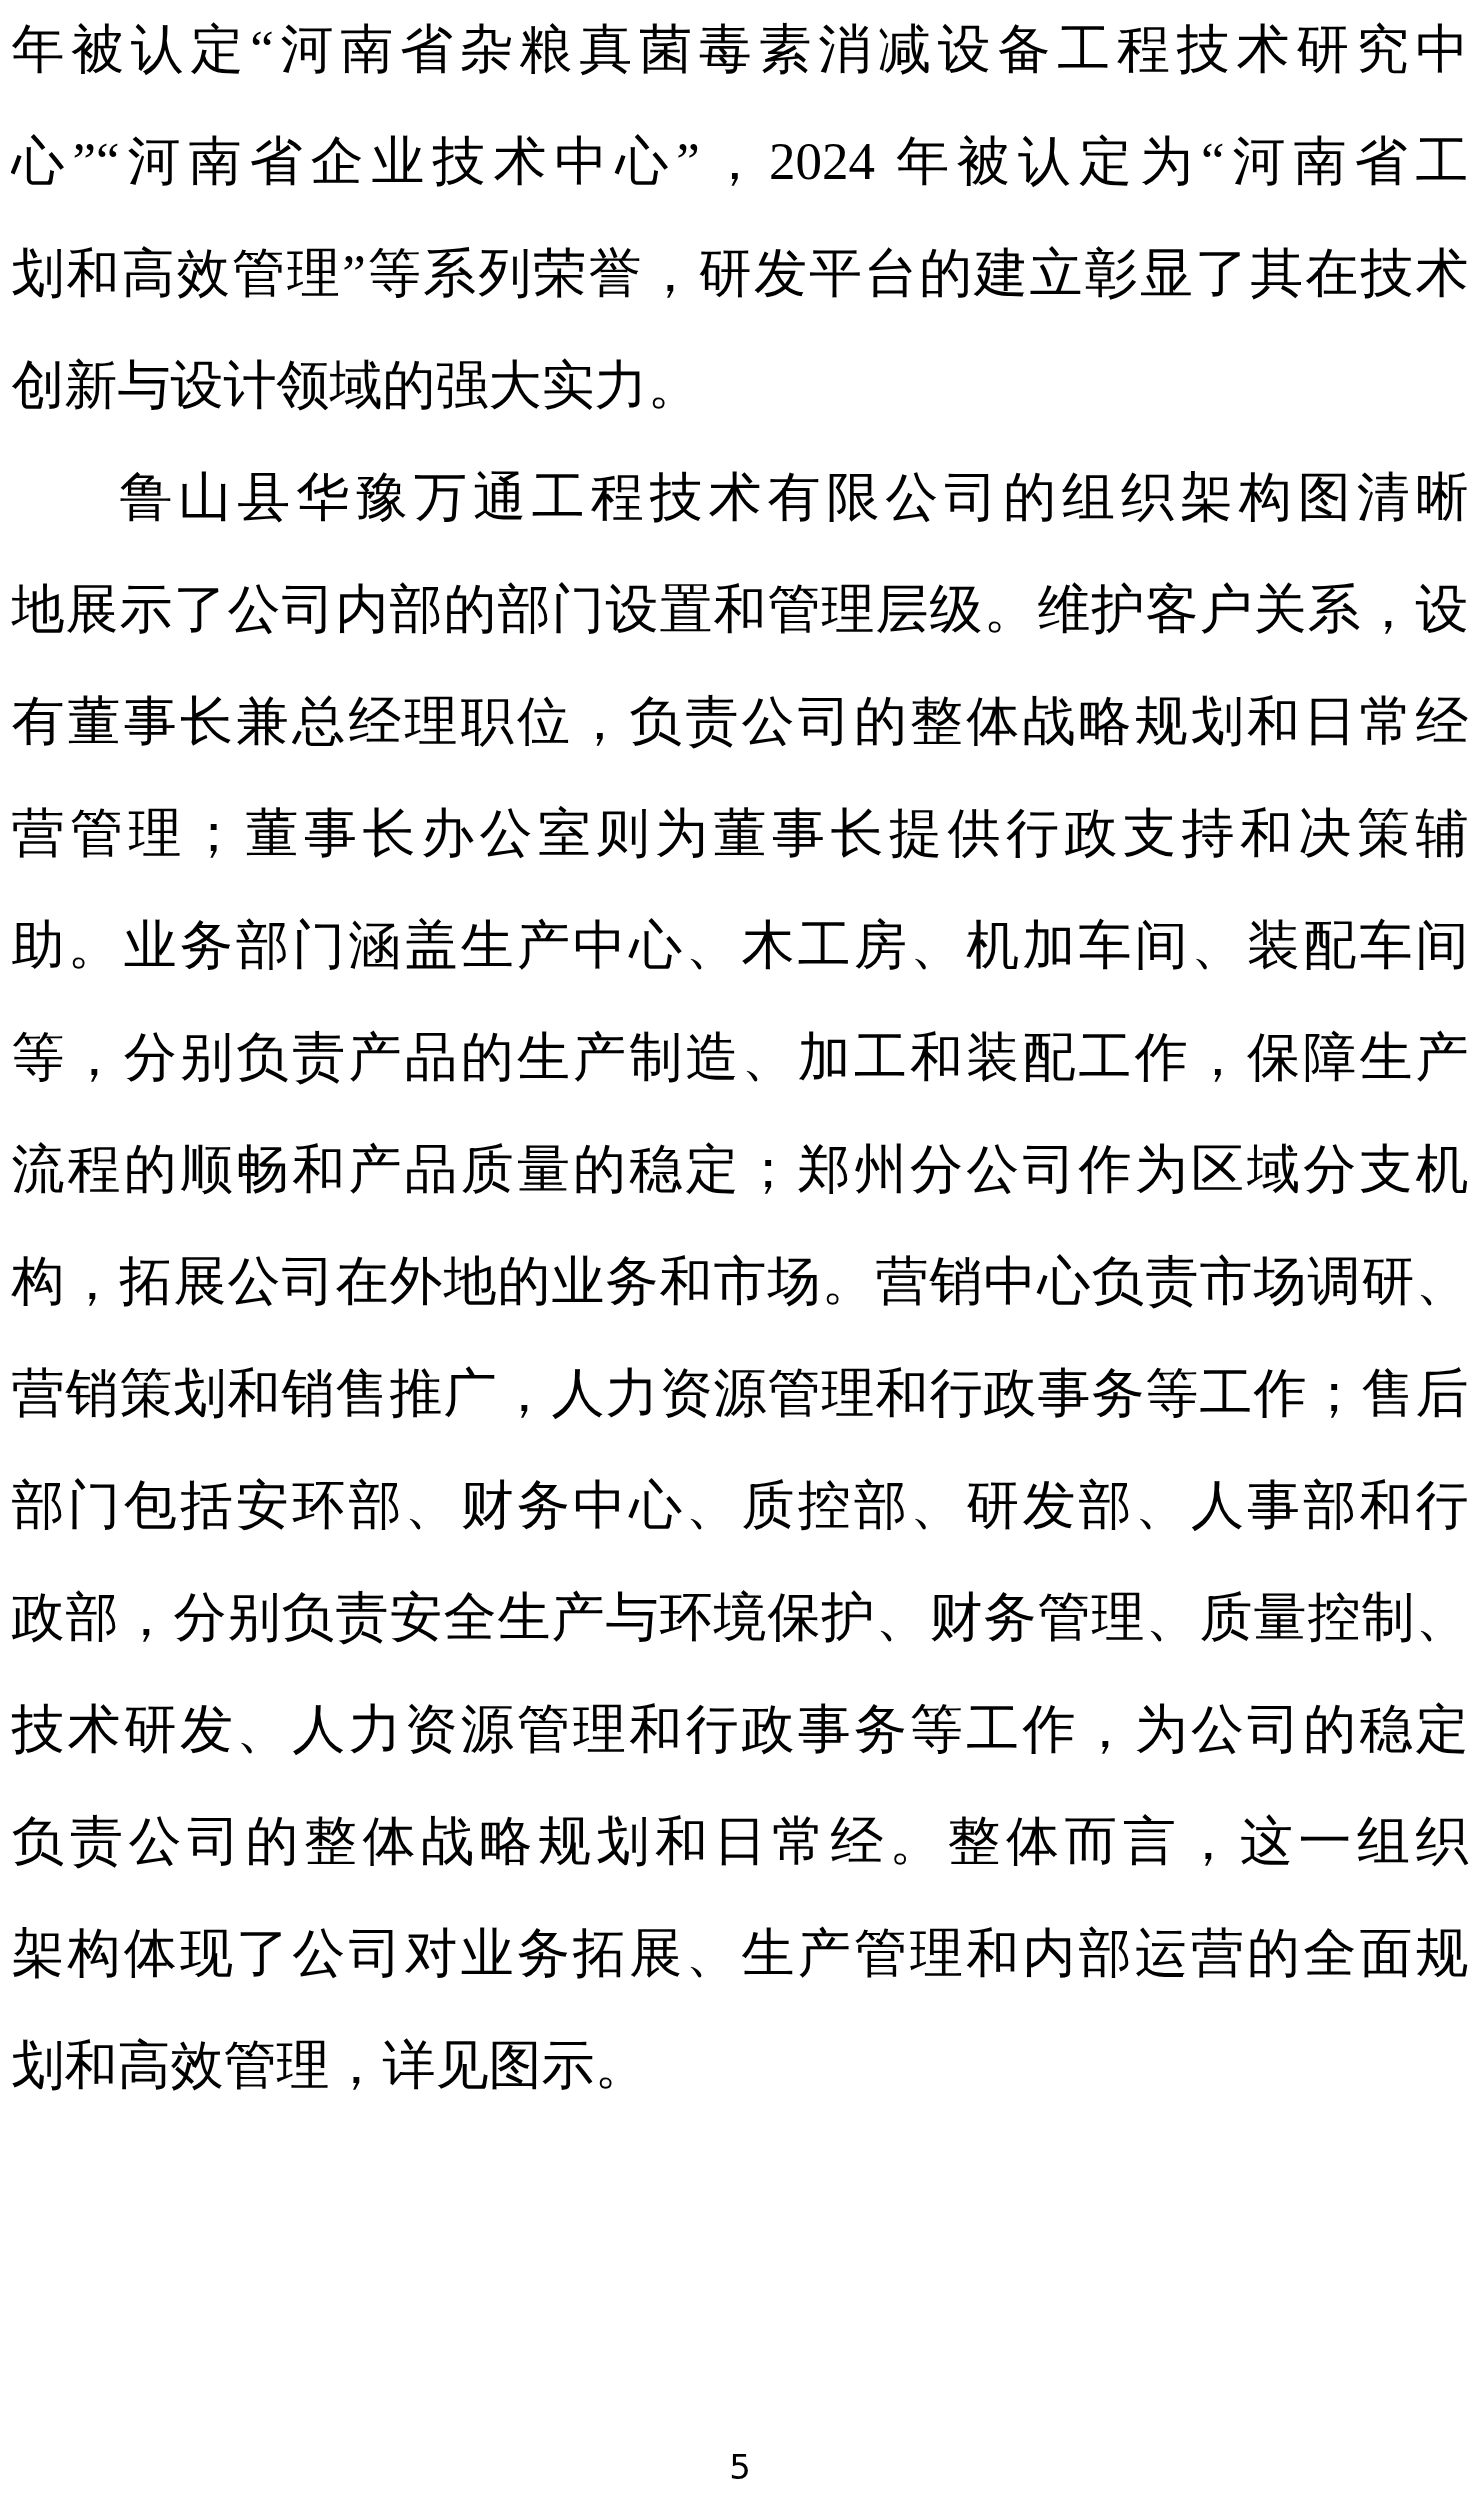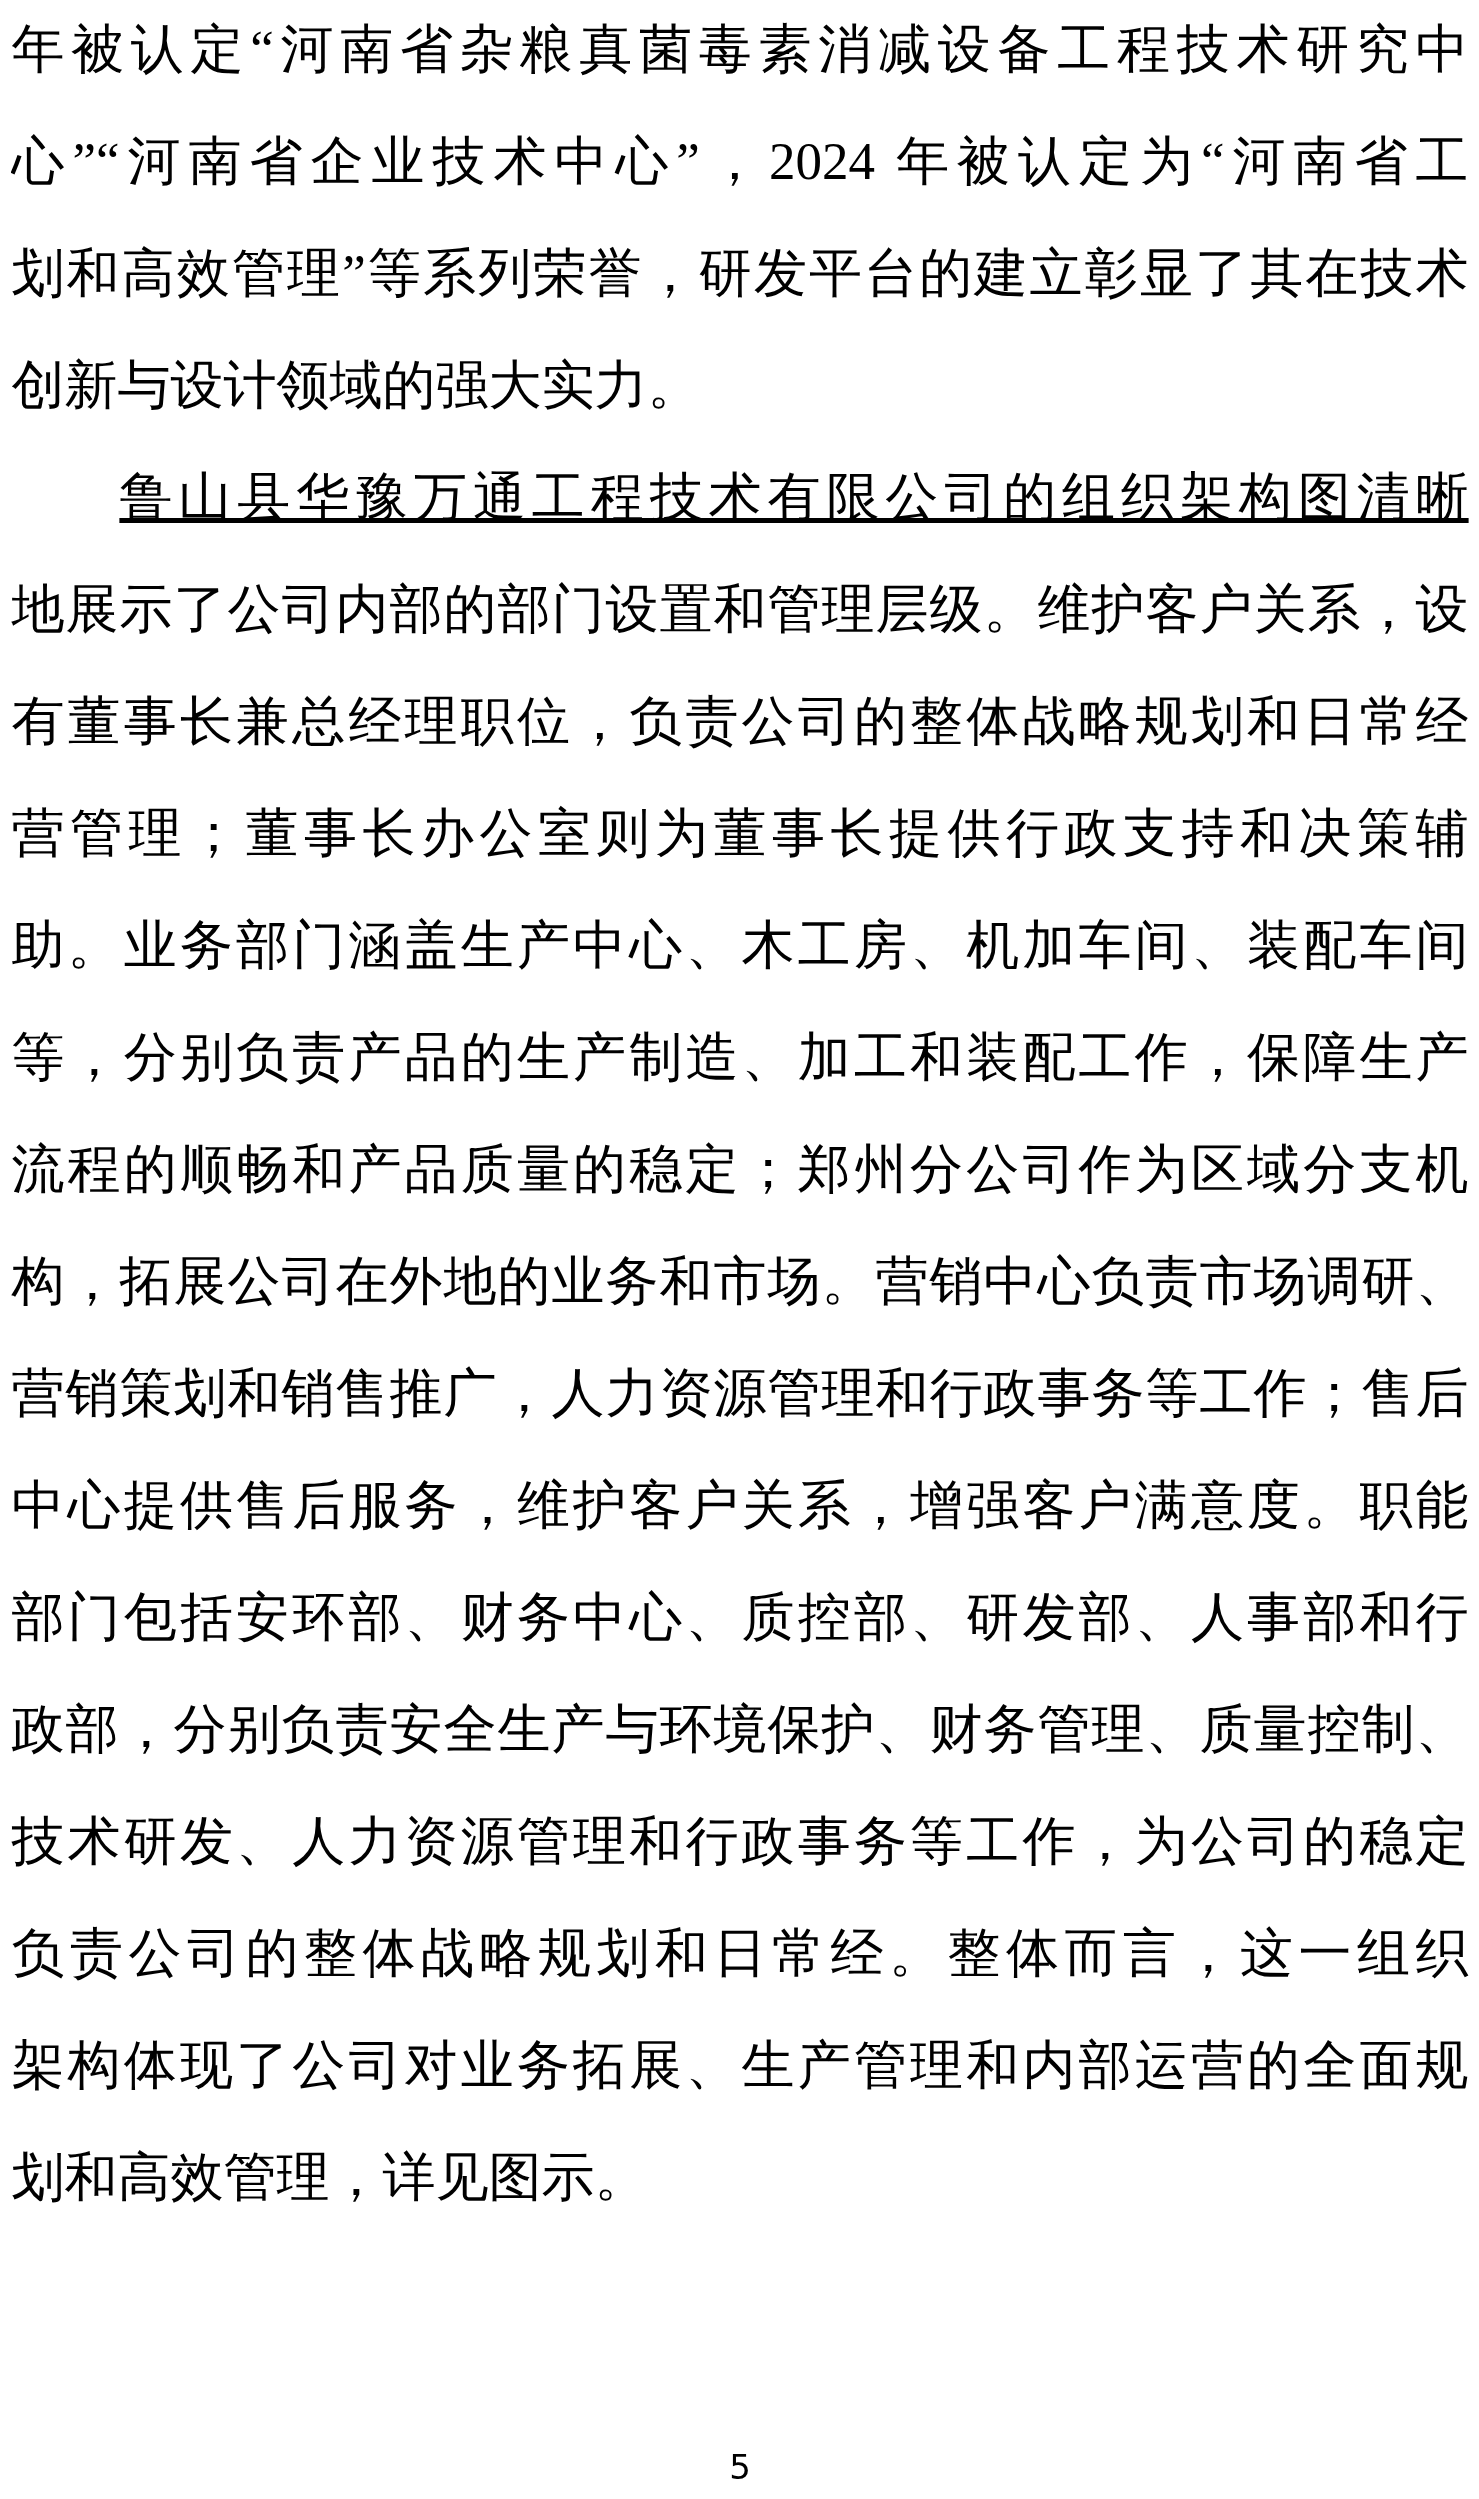--- a/index.html
+++ b/index.html
@@ -34,21 +34,20 @@
     text-align-last: justify;
     overflow: hidden;
     white-space: normal;
   }
   .line.last {
     text-align: center;
     text-align-last: left;
   }
   .line.indent {
     text-indent: 108px;
-    text-decoration: underline;
   }
   .page-number {
     position: absolute;
     left: 0;
     right: 0;
     top: 2450px;
     text-align: center;
     font-family: "DejaVu Sans", "Liberation Sans", sans-serif;
     font-size: 34px;
     line-height: 1;
@@ -71,21 +70,20 @@
     <div class="para">
       <div class="line indent">鲁山县华豫万通工程技术有限公司的组织架构图清晰</div>
       <div class="line">地展示了公司内部的部门设置和管理层级。维护客户关系，设</div>
       <div class="line">有董事长兼总经理职位，负责公司的整体战略规划和日常经</div>
       <div class="line">营管理；董事长办公室则为董事长提供行政支持和决策辅</div>
       <div class="line">助。业务部门涵盖生产中心、木工房、机加车间、装配车间</div>
       <div class="line">等，分别负责产品的生产制造、加工和装配工作，保障生产</div>
       <div class="line">流程的顺畅和产品质量的稳定；郑州分公司作为区域分支机</div>
       <div class="line">构，拓展公司在外地的业务和市场。营销中心负责市场调研、</div>
       <div class="line">营销策划和销售推广，人力资源管理和行政事务等工作；售后</div>
-      <div class="line">中心提供售后服务，维护客户关系，增强客户满意度。职能</div>
       <div class="line">部门包括安环部、财务中心、质控部、研发部、人事部和行</div>
       <div class="line">政部，分别负责安全生产与环境保护、财务管理、质量控制、</div>
       <div class="line">技术研发、人力资源管理和行政事务等工作，为公司的稳定</div>
       <div class="line">负责公司的整体战略规划和日常经。整体而言，这一组织</div>
       <div class="line">架构体现了公司对业务拓展、生产管理和内部运营的全面规</div>
       <div class="line last">划和高效管理，详见图示。</div>
     </div>
 
   </div>
 

